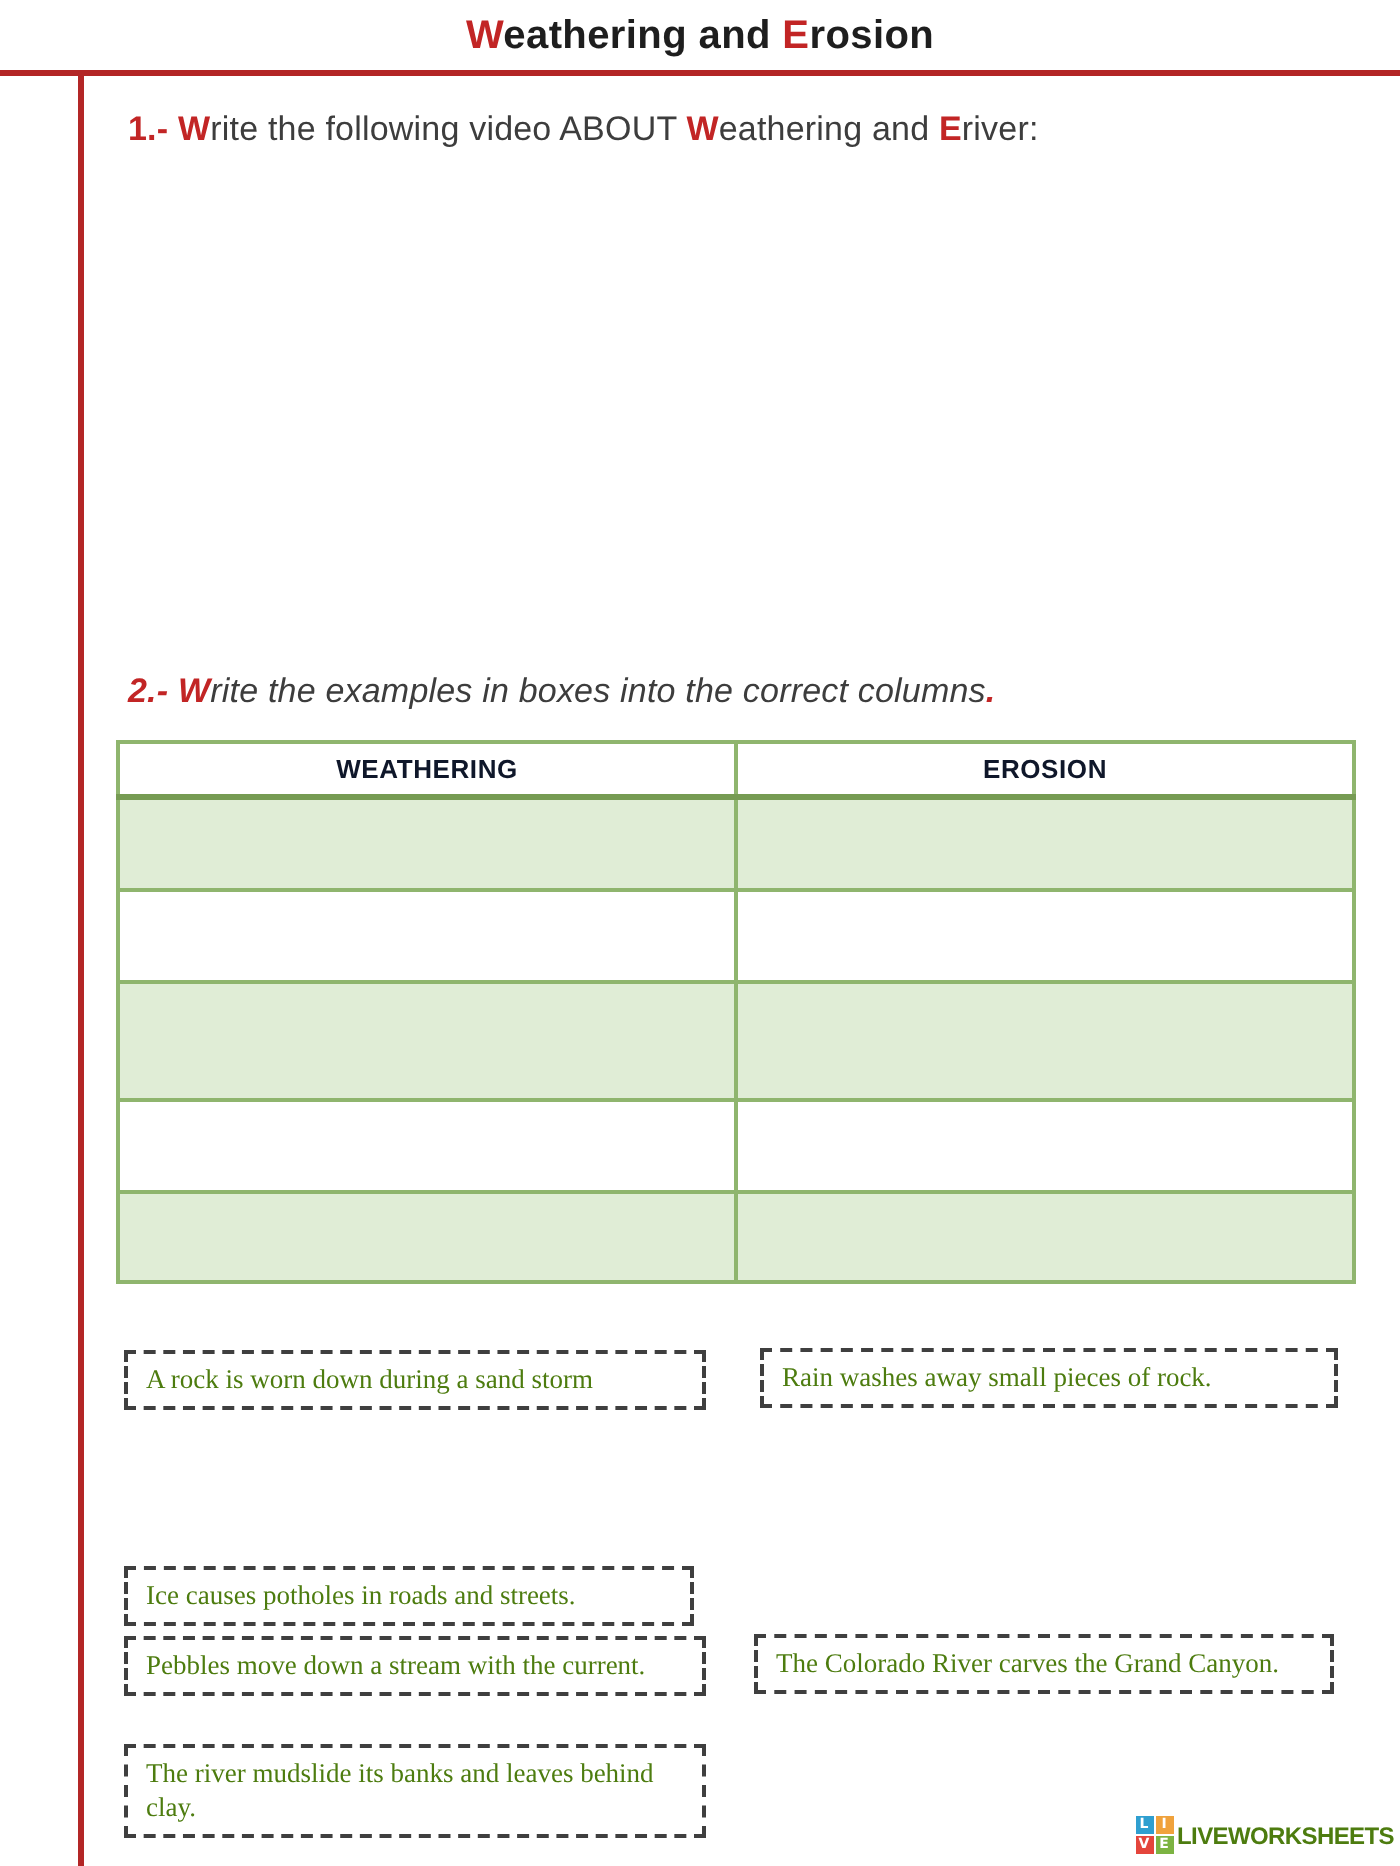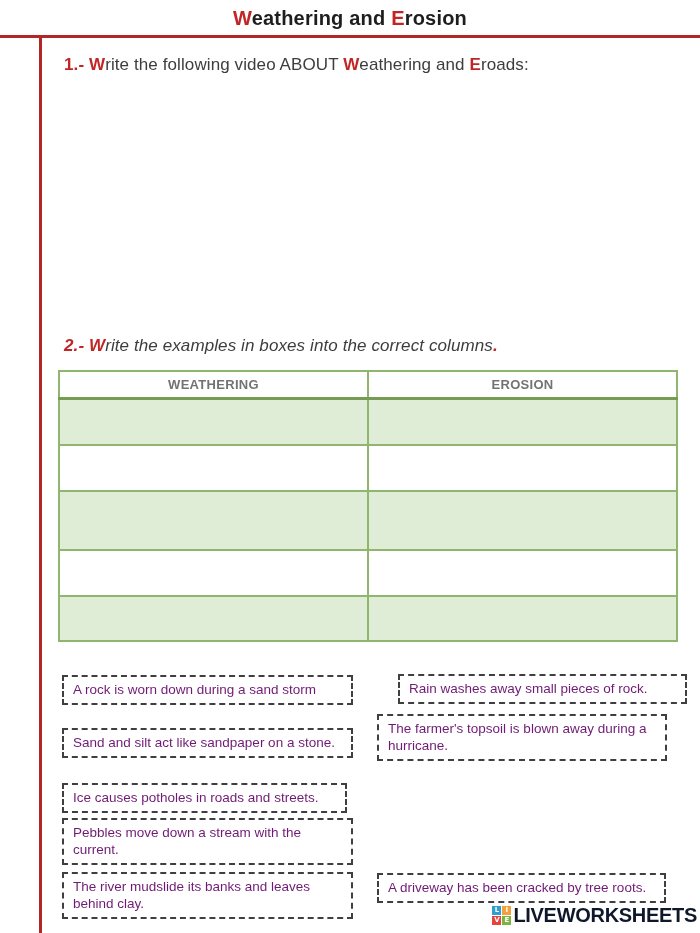--- a/index.html
+++ b/index.html
@@ -47,44 +47,44 @@
 
   
   table.sort-table {
     position: absolute; left: 58px; top: 370px; width: 620px;
     border-collapse: collapse; table-layout: fixed;
   }
   table.sort-table th, table.sort-table td {
     border: 2px solid #8fb56e;
   }
   table.sort-table th {
-    height: 27px; background: #ffffff; color: #737373;
+    height: 27px; background: #ffffff; color: #0f172a;
     font-size: 13px; font-weight: bold; text-align: center;
     border-bottom: 3px solid #769b53;
     letter-spacing: 0.3px;
   }
   table.sort-table td { background: #ffffff; }
   table.sort-table tr.green td { background: #e0edd6; }
   .rh1 td { height: 47px; } .rh2 td { height: 46px; } .rh3 td { height: 59px; }
   .rh4 td { height: 46px; } .rh5 td { height: 45px; }
 
   
   .word-box {
     position: absolute;
     border: 2px dashed #3f3f3f;
     background: #ffffff;
     padding: 4px 9px 5px 9px;
-    font-size: 13.5px; line-height: 17px; color: #701a75;
+    font-size: 13.5px; line-height: 17px; color: #4d7c0f; font-family: Liberation Serif, serif;
   }
   #box-l1 { left: 62px;  top: 675px; width: 291px; }
   #box-l2 { left: 62px;  top: 728px; width: 291px; }
   #box-l3 { left: 62px;  top: 783px; width: 285px; }
   #box-l4 { left: 62px;  top: 818px; width: 291px; }
   #box-l5 { left: 62px;  top: 872px; width: 291px; }
-  #box-r1 { left: 398px; top: 674px; width: 289px; }
+  #box-r1 { left: 380px; top: 674px; width: 289px; }
   #box-r2 { left: 377px; top: 714px; width: 290px; }
   #box-r3 { left: 377px; top: 772px; width: 289px; }
   #box-r4 { left: 377px; top: 817px; width: 290px; }
   #box-r5 { left: 377px; top: 873px; width: 289px; }
 
   
   .lw-logo {
     position: absolute; right: 3px; bottom: 6px;
     display: flex; align-items: center; gap: 1px;
     text-decoration: none; cursor: pointer;
@@ -96,36 +96,36 @@
   .lw-sq {
     width: 9px; height: 9px; display: flex; align-items: center; justify-content: center;
     color: #fff; font-size: 7px; font-weight: bold; line-height: 1;
     font-family: "DejaVu Sans", sans-serif;
   }
   .lw-sq.c0 { background: #2f9fd0; }
   .lw-sq.c1 { background: #f0a23c; }
   .lw-sq.c2 { background: #e4453c; }
   .lw-sq.c3 { background: #7cb342; }
   .lw-word {
-    font-size: 20px; font-weight: bold; color: #0f172a; letter-spacing: -0.3px;
+    font-size: 12px; font-weight: bold; color: #4d7c0f; letter-spacing: -0.3px;
   }
 </style>
 </head>
 <body>
 
 <div class="page">
 
   <div class="title">
     <span class="red">W</span><span>eathering and </span><span class="red">E</span><span>rosion</span>
   </div>
   <div class="hline"></div>
   <div class="vline"></div>
 
   <div class="sec-heading" id="sec1-heading">
-    <span class="num">1.- </span><span class="redcap">W</span><span>rite the following video ABOUT </span><span class="redcap">W</span><span>eathering and </span><span class="redcap">E</span><span>roads:</span>
+    <span class="num">1.- </span><span class="redcap">W</span><span>rite the following video ABOUT </span><span class="redcap">W</span><span>eathering and </span><span class="redcap">E</span><span>river:</span>
   </div>
 
   <div class="video-area"></div>
 
   <div class="sec-heading" id="sec2-heading">
     <span class="num">2.- </span><span class="redcap">W</span><span>rite the examples in boxes into the correct columns</span><span class="redcap">.</span>
   </div>
 
   <table class="sort-table">
     <thead>
@@ -152,27 +152,25 @@
         <td></td>
       </tr>
       <tr class="green rh5">
         <td></td>
         <td></td>
       </tr>
     </tbody>
   </table>
 
   <div class="word-box" id="box-l1">A rock is worn down during a sand storm</div>
-  <div class="word-box" id="box-l2">Sand and silt act like sandpaper on a stone.</div>
   <div class="word-box" id="box-l4">Pebbles move down a stream with the current.</div>
   <div class="word-box" id="box-l3">Ice causes potholes in roads and streets.</div>
   <div class="word-box" id="box-l5">The river mudslide its banks and leaves behind clay.</div>
   <div class="word-box" id="box-r1">Rain washes away small pieces of rock.</div>
-  <div class="word-box" id="box-r2">The farmer's topsoil is blown away during a hurricane.</div>
-  <div class="word-box" id="box-r5">A driveway has been cracked by tree roots.</div>
+  <div class="word-box" id="box-r4">The Colorado River carves the Grand Canyon.</div>
 
   <div class="lw-logo">
     <div class="lw-grid">
       <div class="lw-sq c0">L</div>
       <div class="lw-sq c1">I</div>
       <div class="lw-sq c2">V</div>
       <div class="lw-sq c3">E</div>
     </div>
     <span class="lw-word">LIVEWORKSHEETS</span>
   </div>

